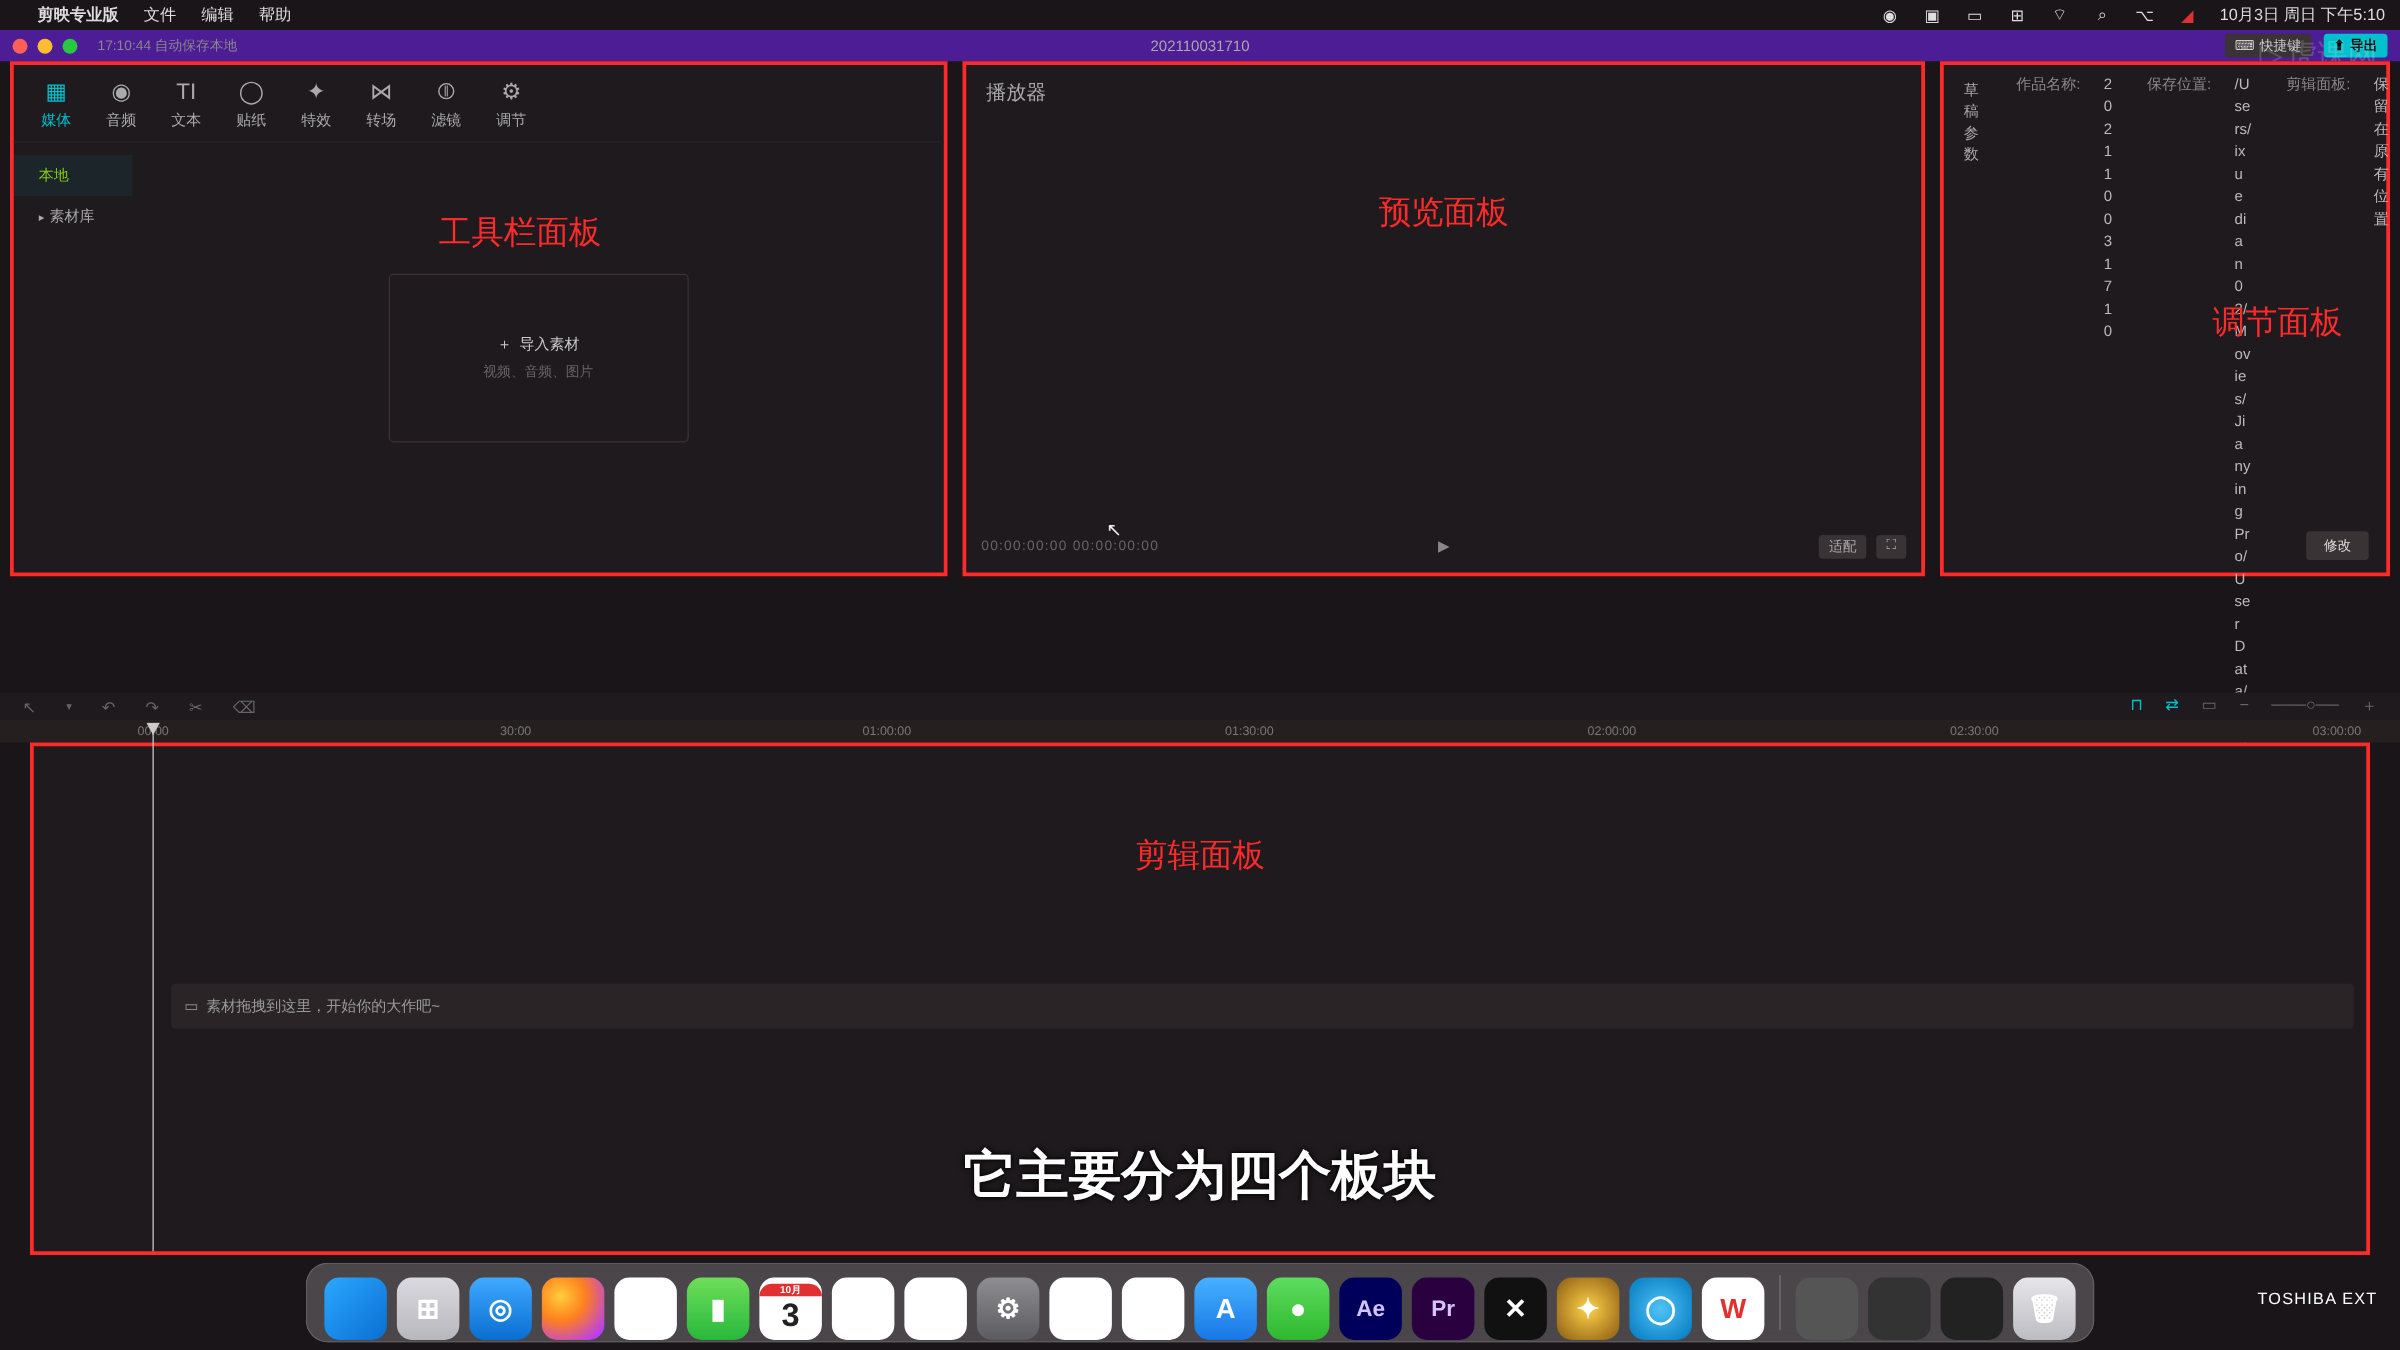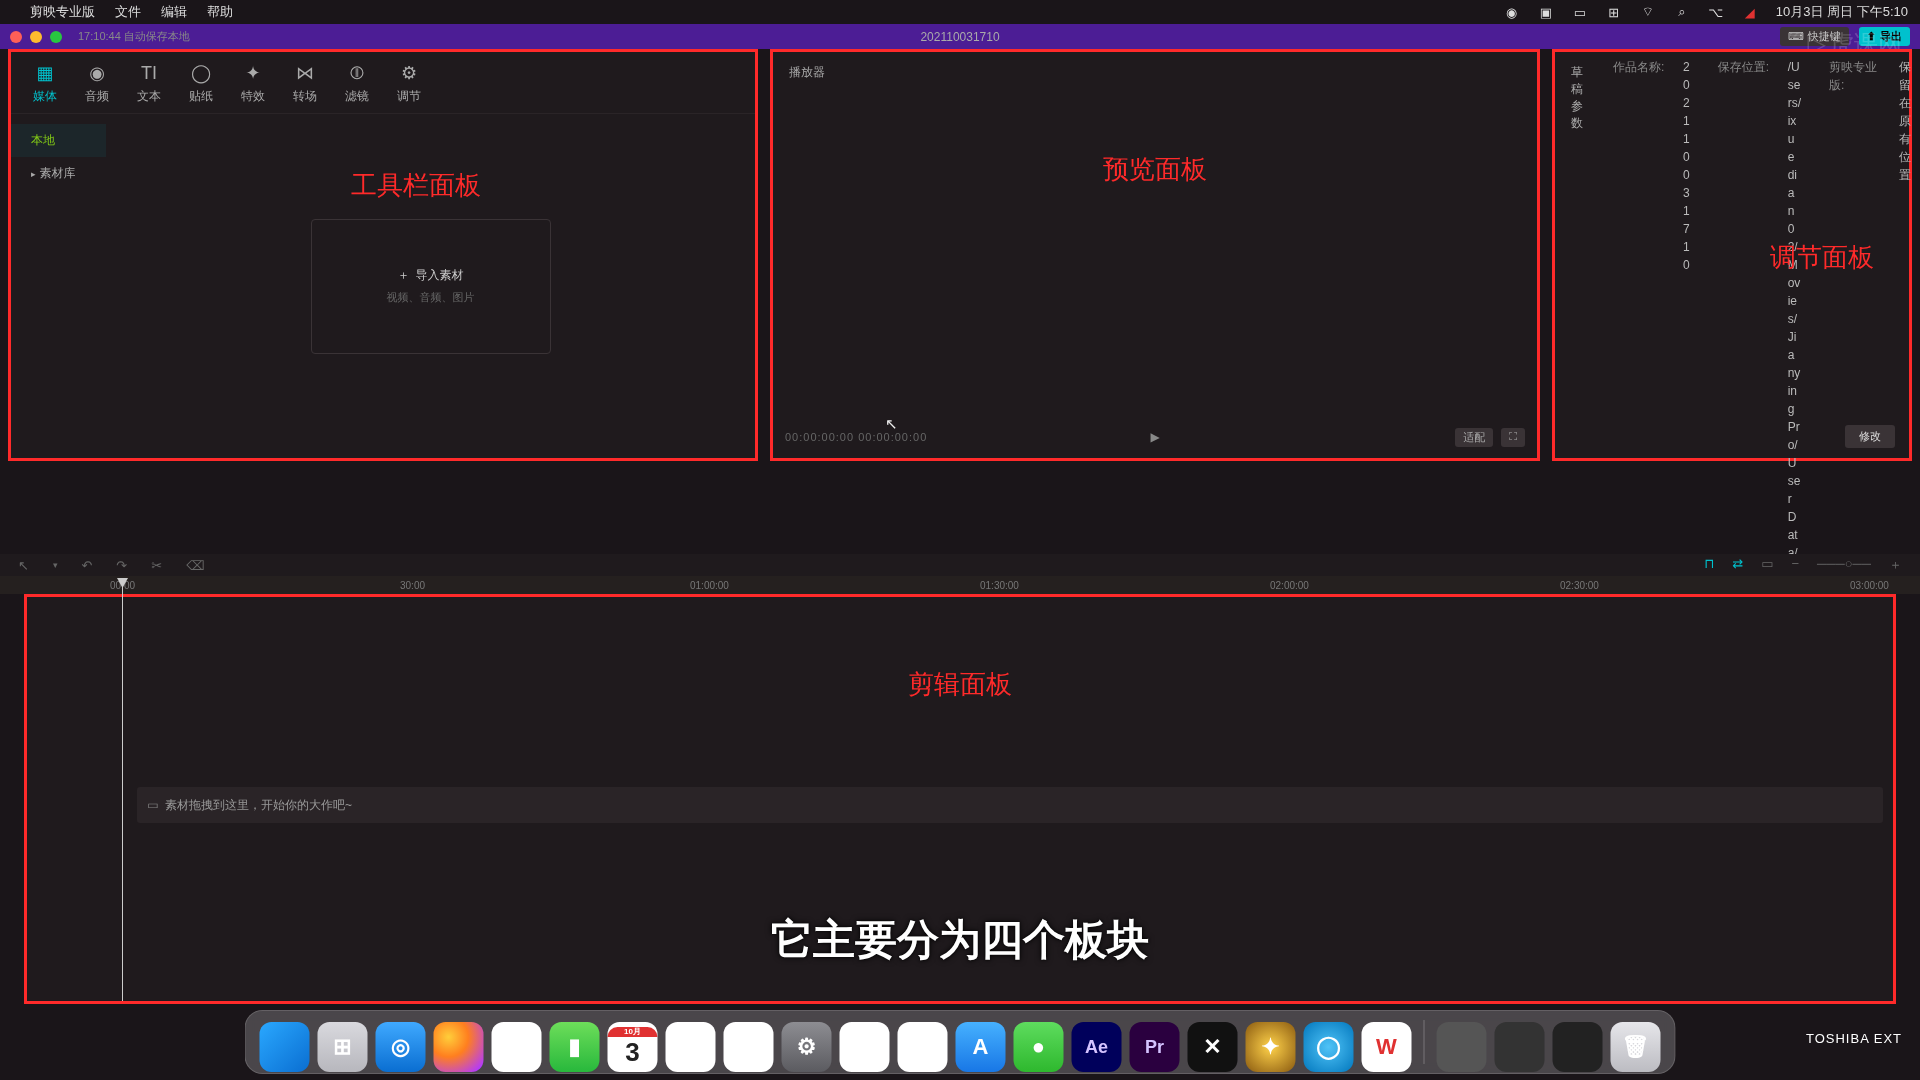--- a/index.html
+++ b/index.html
@@ -2,21 +2,21 @@
 <html><head>
 <meta charset="utf-8">
 <style>
 * { margin: 0; padding: 0; box-sizing: border-box; font-family: -apple-system, "PingFang SC", "Helvetica Neue", Arial, sans-serif; }
 body { width: 1920px; height: 1080px; background: #1a1519; overflow: hidden; color: #ccc; position: relative; }
 
 
 .mac-menubar { position: absolute; top: 0; left: 0; right: 0; height: 24px; background: #1a1519; display: flex; align-items: center; padding: 0 12px; font-size: 13px; color: #ddd; }
 .mac-menubar .apple { margin-right: 18px; font-size: 15px; }
 .mac-menubar .mi { margin-right: 20px; cursor: default; }
-.mac-menubar .mi.bold { font-weight: 400; }
+.mac-menubar .mi.bold { font-weight: 700; }
 .mac-menubar .right { margin-left: auto; display: flex; align-items: center; gap: 18px; font-size: 13px; }
 .mac-menubar .right .ic { width: 16px; height: 16px; display: inline-flex; align-items: center; justify-content: center; }
 
 
 .app-titlebar { position: absolute; top: 24px; left: 0; right: 0; height: 25px; background: #4c1d95; display: flex; align-items: center; padding: 0 10px; font-size: 11px; color: #888; }
 .app-titlebar .traffic { display: flex; gap: 8px; margin-right: 16px; }
 .app-titlebar .dot { width: 12px; height: 12px; border-radius: 50%; }
 .app-titlebar .center { position: absolute; left: 50%; transform: translateX(-50%); color: #aaa; font-size: 12px; }
 .app-titlebar .tbr { margin-left: auto; display: flex; align-items: center; gap: 10px; font-size: 11px; color: #ccc; }
 .app-titlebar .pill { background: #3a3336; border-radius: 3px; padding: 2px 8px; display: flex; align-items: center; gap: 4px; }
@@ -38,21 +38,21 @@
 .left-sidebar .sitem.active { color: #84cc16; background: rgba(0,193,205,0.08); }
 .left-sidebar .sitem .caret { display:inline-block; margin-right:4px; font-size:9px; }
 .import-area { flex: 1; display: flex; align-items: center; justify-content: center; position: relative; }
 .import-box { width: 240px; height: 135px; border: 1px solid #3a3336; border-radius: 4px; display: flex; flex-direction: column; align-items: center; justify-content: center; font-size: 12px; color: #aaa; gap: 6px; }
 .import-box .plusline { display: flex; align-items: center; gap: 6px; color: #ccc; }
 .import-box .sub { color: #666; font-size: 11px; }
 .panel-left .anno { position: absolute; left: 340px; top: 116px; color: #ff2a2a; font-size: 26px; font-weight: 500; }
 
 
 .panel-mid { flex: 1; background: #1f1a1d; display: flex; flex-direction: column; position: relative; }
-.panel-mid .hdr { padding: 12px 16px; font-size: 12px; color: #aaa; }
+.panel-mid .hdr { padding: 12px 16px; font-size: 16px; color: #aaa; }
 .panel-mid .anno { position: absolute; left: 50%; top: 100px; transform: translateX(-50%); color: #ff2a2a; font-size: 26px; font-weight: 500; }
 .panel-mid .playbar { position: absolute; left: 12px; right: 12px; bottom: 8px; height: 26px; display: flex; align-items: center; font-size: 11px; color: #666; }
 .panel-mid .playbar .tc { letter-spacing: 1px; }
 .panel-mid .playbar .play { position: absolute; left: 50%; transform: translateX(-50%); font-size: 12px; color: #888; }
 .panel-mid .playbar .rbtns { margin-left: auto; display: flex; gap: 8px; }
 .panel-mid .playbar .btn { background: #3a3336; padding: 2px 8px; border-radius: 3px; color: #aaa; }
 
 
 .panel-right { width: 360px; background: #1f1a1d; display: flex; flex-direction: row; position: relative; font-size: 12px; }
 .panel-right .hdr { padding: 12px 16px; color: #aaa; }
@@ -215,21 +215,21 @@
     <div class="hdr">草稿参数</div>
     <div class="row">
       <span class="k">作品名称:</span>
       <span class="v">202110031710</span>
     </div>
     <div class="row">
       <span class="k">保存位置:</span>
       <span class="v">/Users/ixuedian02/Movies/JianyingPro/User Data/Projects/com.lveditor.draft/202110031710</span>
     </div>
     <div class="row">
-      <span class="k">剪映专业版:</span>
+      <span class="k">剪辑面板:</span>
       <span class="v">保留在原有位置</span>
     </div>
     <div class="row">
       <span class="k">代理模式:</span>
       <span class="v">已开启</span>
       <span class="info">ⓘ</span>
     </div>
     <div class="anno">调节面板</div>
     <div class="modify">修改</div>
   </div>

